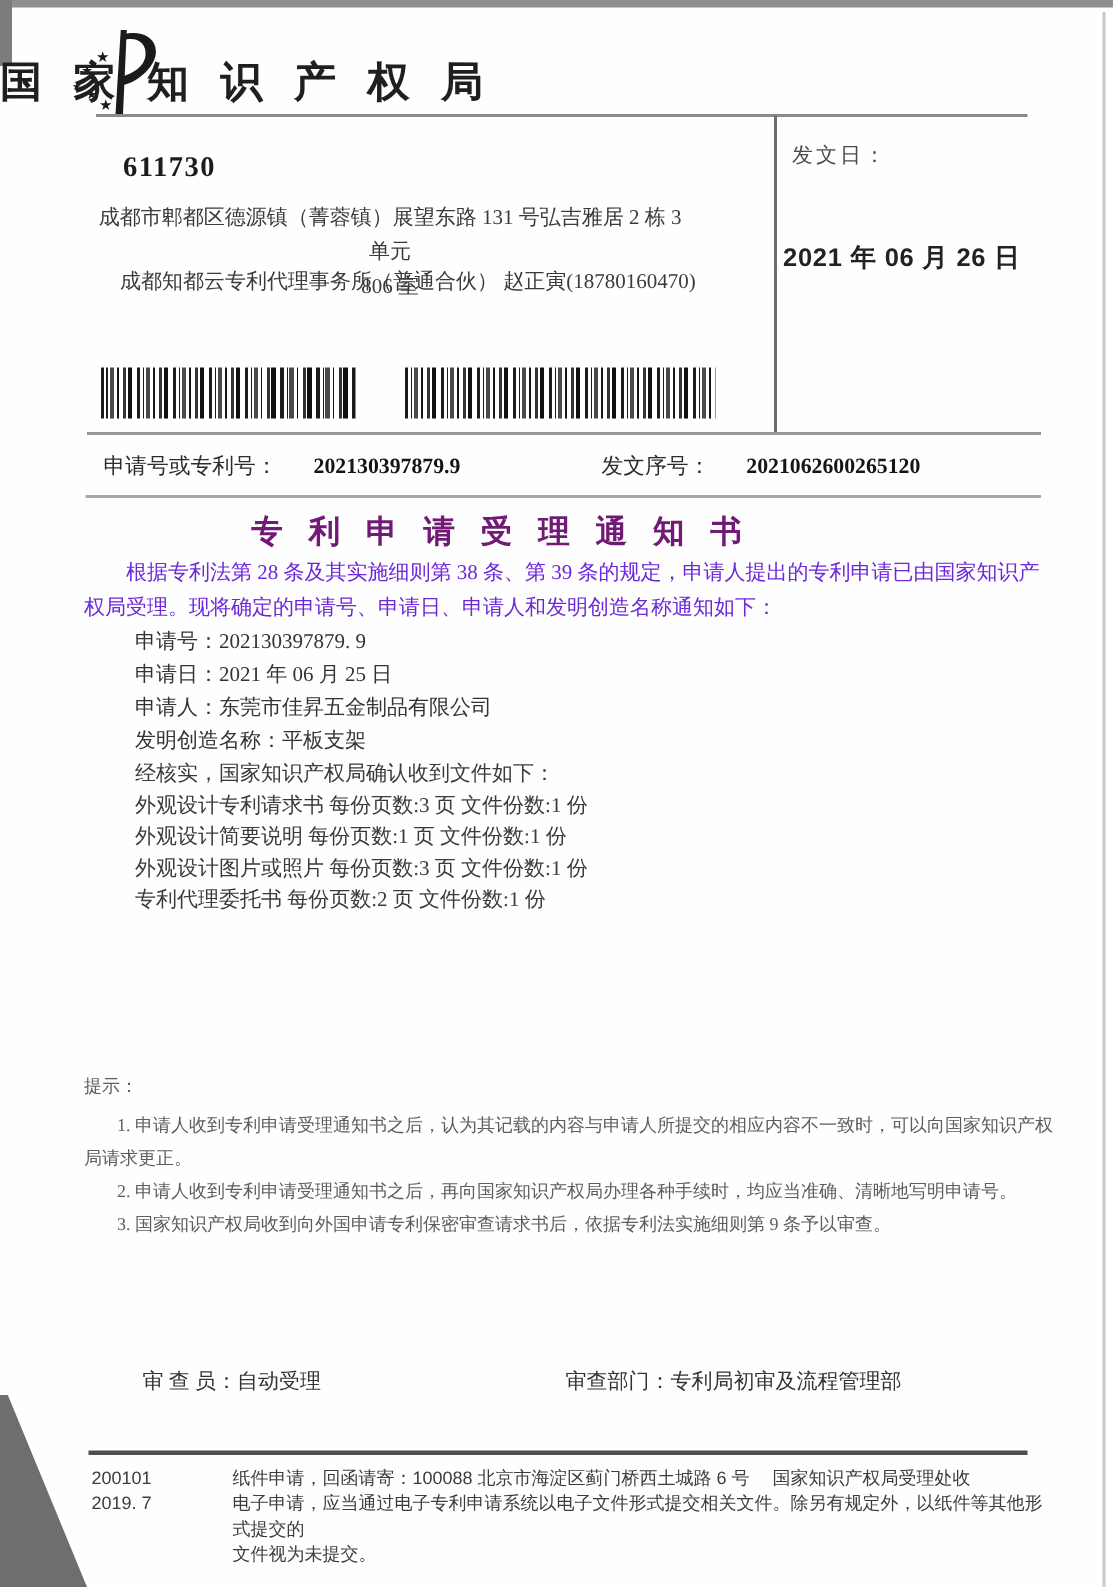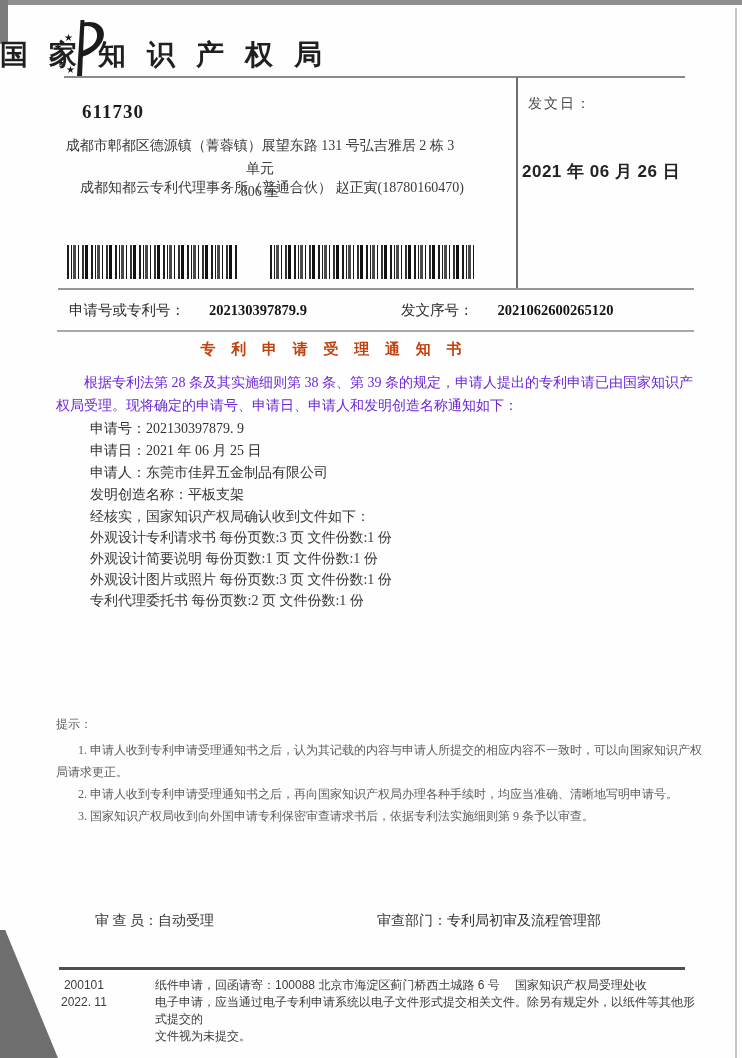--- a/index.html
+++ b/index.html
@@ -41,21 +41,21 @@
   .barcode-2{left:270px;width:207px;}
   .rule-mid1{position:absolute;left:58px;top:288px;width:636px;height:2px;background:#989898;}
   .rule-mid2{position:absolute;left:57px;top:330px;width:637px;height:2px;background:#a8a8a8;}
   
   .numrow-label{font-size:14.5px;color:#2c2c2c;}
   .numrow-value{font-weight:bold;color:#151515;margin-left:24px;}
   .app-num{position:absolute;left:69px;top:301px;}
   .serial-num{position:absolute;left:401px;top:301px;}
   
   .notice-title{position:absolute;left:0;top:340px;width:668px;text-align:center;
-    font-size:15px;font-weight:bold;letter-spacing:6px;color:#c2410c;}
+    font-size:21px;font-weight:bold;letter-spacing:6px;color:#701a75;}
   .paragraph{position:absolute;left:56px;top:371px;width:638px;font-size:14px;
     line-height:23px;text-indent:28px;color:#6d28d9;}
   .fields{position:absolute;left:90px;top:418px;font-size:14px;line-height:22px;color:#333;}
   .received{position:absolute;left:90px;top:506px;font-size:14px;line-height:21px;color:#3a3a3a;}
   
   .tips{position:absolute;left:56px;top:716px;width:650px;font-size:12px;color:#5d5d5d;}
   .tips-label{margin-bottom:6px;}
   .tip-item{line-height:22px;text-indent:22px;}
   
   .examiner{position:absolute;left:95px;top:912px;font-size:14px;color:#333;}
@@ -140,21 +140,21 @@
   <div class="examiner">
     <span>审 查 员：</span><span>自动受理</span>
   </div>
   <div class="dept">
     <span>审查部门：</span><span>专利局初审及流程管理部</span>
   </div>
 
   <div class="rule-footer"></div>
   <div class="footer footer-codes">
     <div>200101</div>
-    <div>2022. 11</div>
+    <div>2019. 7</div>
   </div>
   <div class="footer footer-lines">
     <div>纸件申请，回函请寄：100088  北京市海淀区蓟门桥西土城路 6 号　 国家知识产权局受理处收</div>
     <div>电子申请，应当通过电子专利申请系统以电子文件形式提交相关文件。除另有规定外，以纸件等其他形式提交的</div>
     <div>文件视为未提交。</div>
   </div>
 
 </div>
 
 </body></html>

